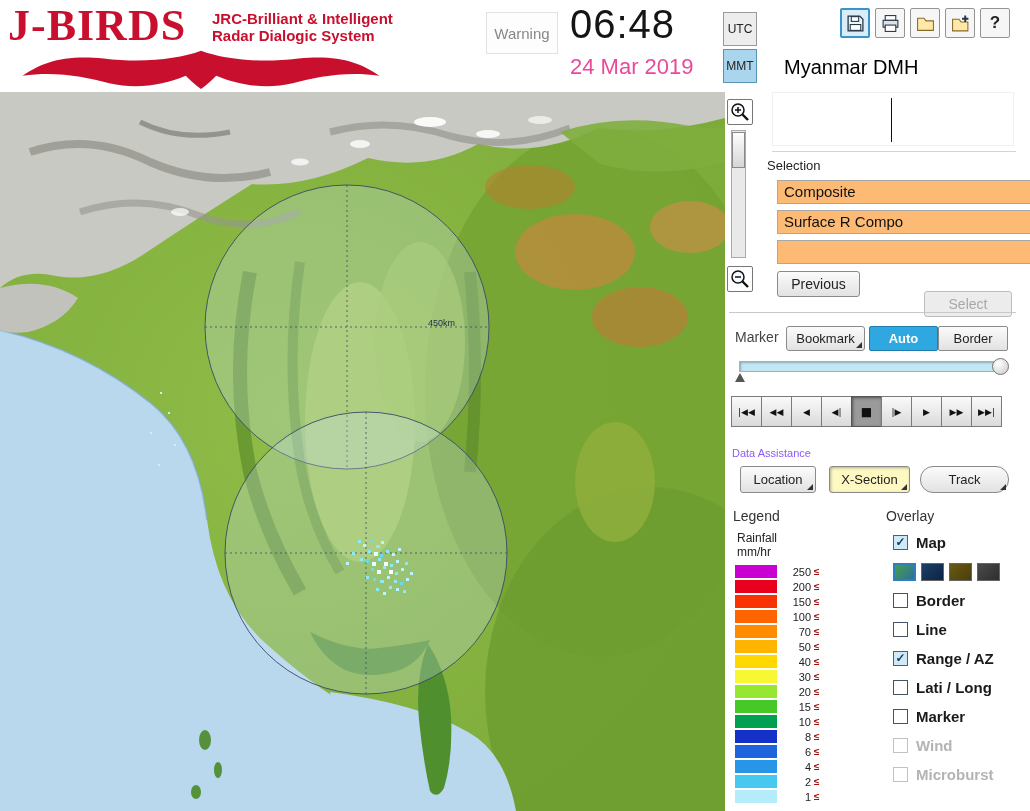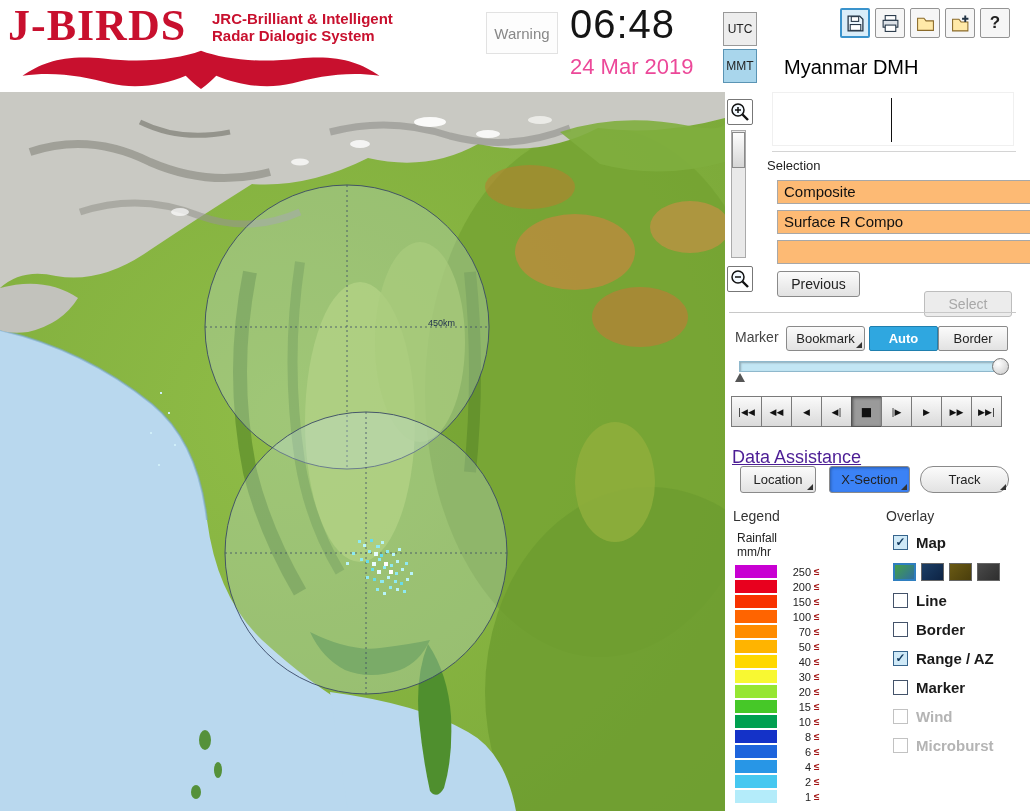--- a/index.html
+++ b/index.html
@@ -121,24 +121,24 @@
     width:31px; height:31px; background:linear-gradient(#fafafa,#dadada);
     border:1px solid #7a7a7a; margin-right:-1px; font-size:9px; color:#111;
     display:flex; align-items:center; justify-content:center; padding:0;
     font-family:"DejaVu Sans", sans-serif;
   }
   .pbtn.pressed {
     background:#9a9a9a; font-size:12px; color:#101010;
     box-shadow:inset 1px 1px 3px rgba(0,0,0,.45); border-color:#555;
   }
 
-  .da-label { position:absolute; left:732px; top:447px; font-size:18px; color:#4c1d95;text-decoration:underline; }
+  .da-label { position:absolute; left:732px; top:447px; font-size:11px; color:#8b5cf6; }
   .btn-location { left:740px; top:466px; width:76px; height:27px; }
   .btn-xsection { left:829px; top:466px; width:81px; height:27px;
-    background:#3b82f6; box-shadow:inset 1px 1px 3px rgba(0,0,0,.3); }
+    background:#fef9c3; box-shadow:inset 1px 1px 3px rgba(0,0,0,.3); }
   .btn-track { left:920px; top:466px; width:89px; height:27px;border-radius:13px; }
 
   .legend-label { position:absolute; left:733px; top:508px; font-size:14px; color:#333; }
   .overlay-label { position:absolute; left:886px; top:508px; font-size:14px; color:#333; }
   .unit1 { position:absolute; left:737px; top:531px; font-size:12px; color:#222; }
   .unit2 { position:absolute; left:737px; top:545px; font-size:12px; color:#222; }
 
   .legend-rows { position:absolute; left:735px; top:564px; }
   .lrow { height:15px; display:flex; align-items:center; }
   .lsw { width:42px; height:13px; display:inline-block; }
@@ -480,32 +480,36 @@
       <span class="olabel">Map</span>
     </div>
     <div class="swrow">
       <span class="msw selected" style="background: linear-gradient(135deg, rgb(68, 160, 74), rgb(47, 110, 160));"></span>
       <span class="msw" style="background: linear-gradient(135deg, rgb(28, 63, 102), rgb(13, 35, 68));"></span>
       <span class="msw" style="background: linear-gradient(135deg, rgb(106, 90, 20), rgb(74, 62, 12));"></span>
       <span class="msw" style="background: linear-gradient(135deg, rgb(74, 74, 74), rgb(46, 46, 46));"></span>
     </div>
     <div class="orow">
       <span class="ocb"></span>
-      <span class="olabel">Line</span>
+      <span class="olabel">Border</span>
     </div>
     <div class="orow">
       <span class="ocb"></span>
-      <span class="olabel">Border</span>
+      <span class="olabel">Line</span>
     </div>
     <div class="orow">
       <span class="ocb checked">✓</span>
       <span class="olabel">Range / AZ</span>
     </div>
     <div class="orow">
       <span class="ocb"></span>
+      <span class="olabel">Lati / Long</span>
+    </div>
+    <div class="orow">
+      <span class="ocb"></span>
       <span class="olabel">Marker</span>
     </div>
     <div class="orow disabled">
       <span class="ocb"></span>
       <span class="olabel">Wind</span>
     </div>
     <div class="orow disabled">
       <span class="ocb"></span>
       <span class="olabel">Microburst</span>
     </div>

